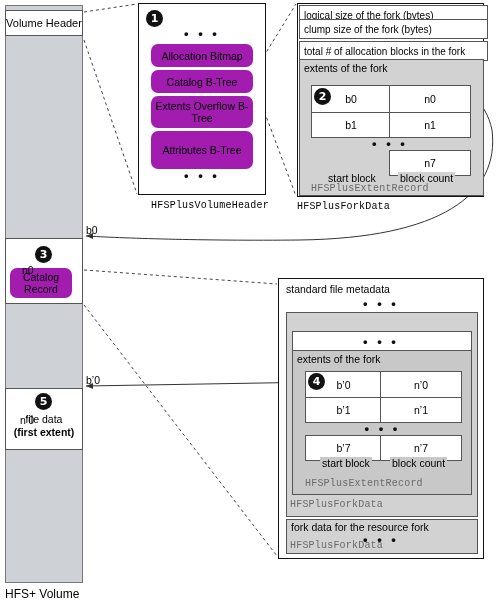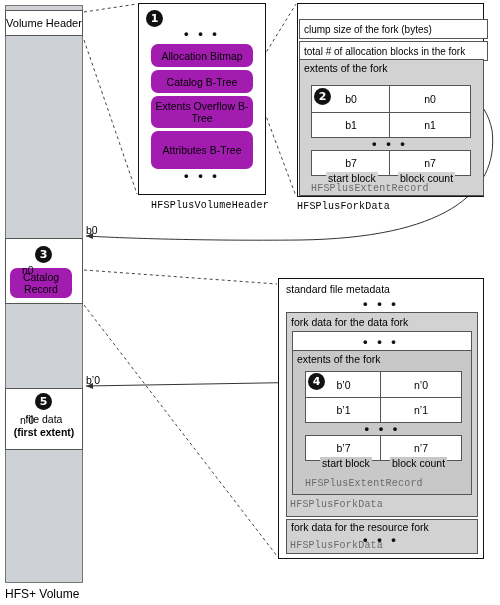--- a/index.html
+++ b/index.html
@@ -145,20 +145,23 @@
   <div class="abs pill vh-pill" style="top:70px;height:23px;">
     <span>Catalog B-Tree</span>
   </div>
   <div class="abs pill vh-pill" style="top:131px;height:38px;">
     <span>Attributes B-Tree</span>
   </div>
   <div class="dots abs" style="left:138px;top:168px;width:128px;">• • •</div>
   <div class="mono abs" style="left:140px;top:200px;width:140px;text-align:center;">HFSPlusVolumeHeader</div>
 
   <div class="abs fd-panel"></div>
+  <div class="fd-row" style="top:5px;">
+    <span>logical size of the fork (bytes)</span>
+  </div>
   <div class="fd-row" style="top:19px;">
     <span>clump size of the fork (bytes)</span>
   </div>
   <div class="fd-row" style="top:41px;">
     <span>total # of allocation blocks in the fork</span>
   </div>
 
   <div class="extents-wrap" style="left:299px;top:59px;width:183px;height:135px;"></div>
   <div class="lbl" style="left:304px;top:62px;">extents of the fork</div>
 
@@ -172,39 +175,35 @@
 
   <div class="ext-cell" style="left:311px;top:112px;width:78px;height:24px;">
     <span>b1</span>
   </div>
   <div class="ext-cell" style="left:389px;top:112px;width:80px;height:24px;">
     <span>n1</span>
   </div>
 
   <div class="dots abs" style="left:311px;top:136px;width:158px;">• • •</div>
 
-  <div class="ext-cell" style="left:311px;top:150px;width:78px;height:24px;">
-    <span>b7</span>
-  </div>
   <div class="ext-cell" style="left:389px;top:150px;width:80px;height:24px;">
     <span>n7</span>
   </div>
 
   <div class="lbl" style="left:326px;top:172px;background:#d2d2d2;padding:0 2px;">start block</div>
   <div class="lbl" style="left:398px;top:172px;background:#d2d2d2;padding:0 2px;">block count</div>
 
   <div class="mono abs" style="left:311px;top:183px;color:#6b6b6b;">HFSPlusExtentRecord</div>
   <div class="mono abs" style="left:297px;top:201px;">HFSPlusForkData</div>
 
   <div class="abs cf-panel"></div>
   <div class="lbl" style="left:286px;top:283px;">standard file metadata</div>
   <div class="dots abs" style="left:286px;top:296px;width:190px;">• • •</div>
 
   <div class="grey-box" style="left:286px;top:312px;width:190px;height:203px;"></div>
-  <div class="lbl" style="left:291px;top:316px;">fork data for the data fork</div>
   <div class="white-box" style="left:292px;top:331px;width:178px;height:18px;"></div>
   <div class="dots abs" style="left:292px;top:334px;width:178px;">• • •</div>
 
   <div class="grey-box" style="left:292px;top:350px;width:178px;height:143px;background:#c8c8c8;"></div>
   <div class="lbl" style="left:297px;top:353px;">extents of the fork</div>
 
   <div class="ext-cell" style="left:305px;top:371px;width:75px;height:25px;">
     <span>b’0</span>
   </div>
   <div class="ext-cell" style="left:380px;top:371px;width:80px;height:25px;">

